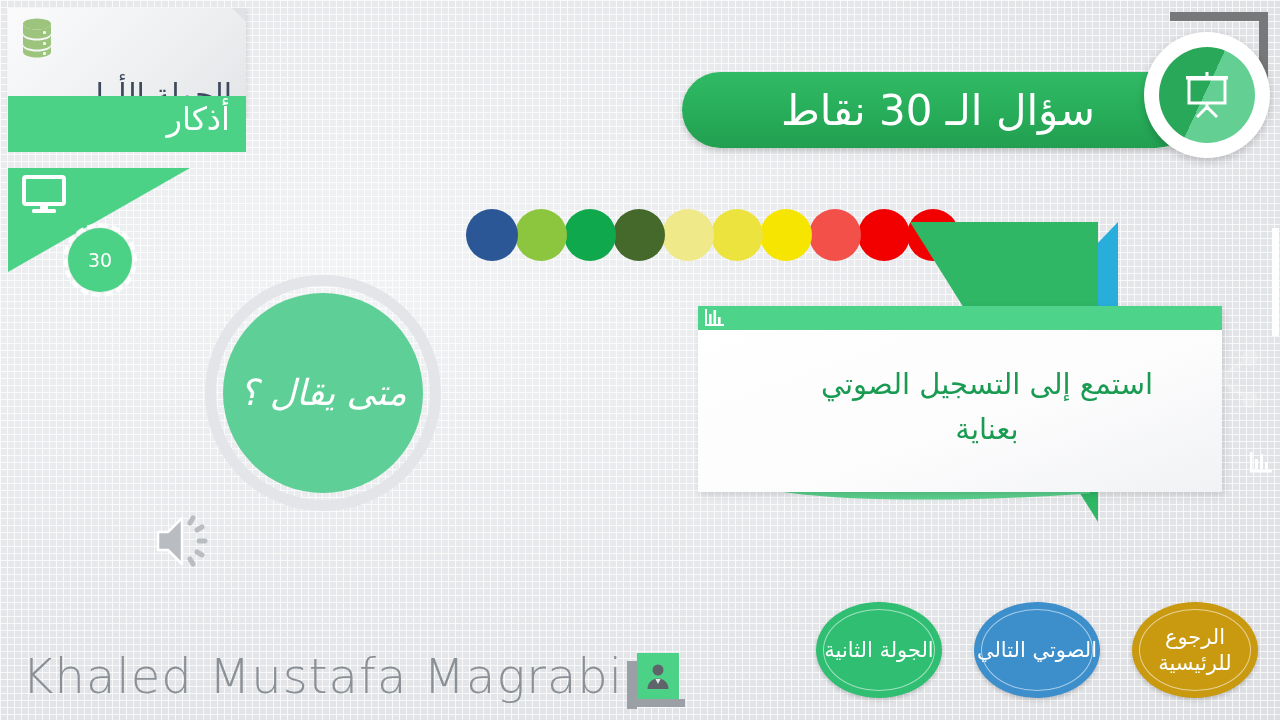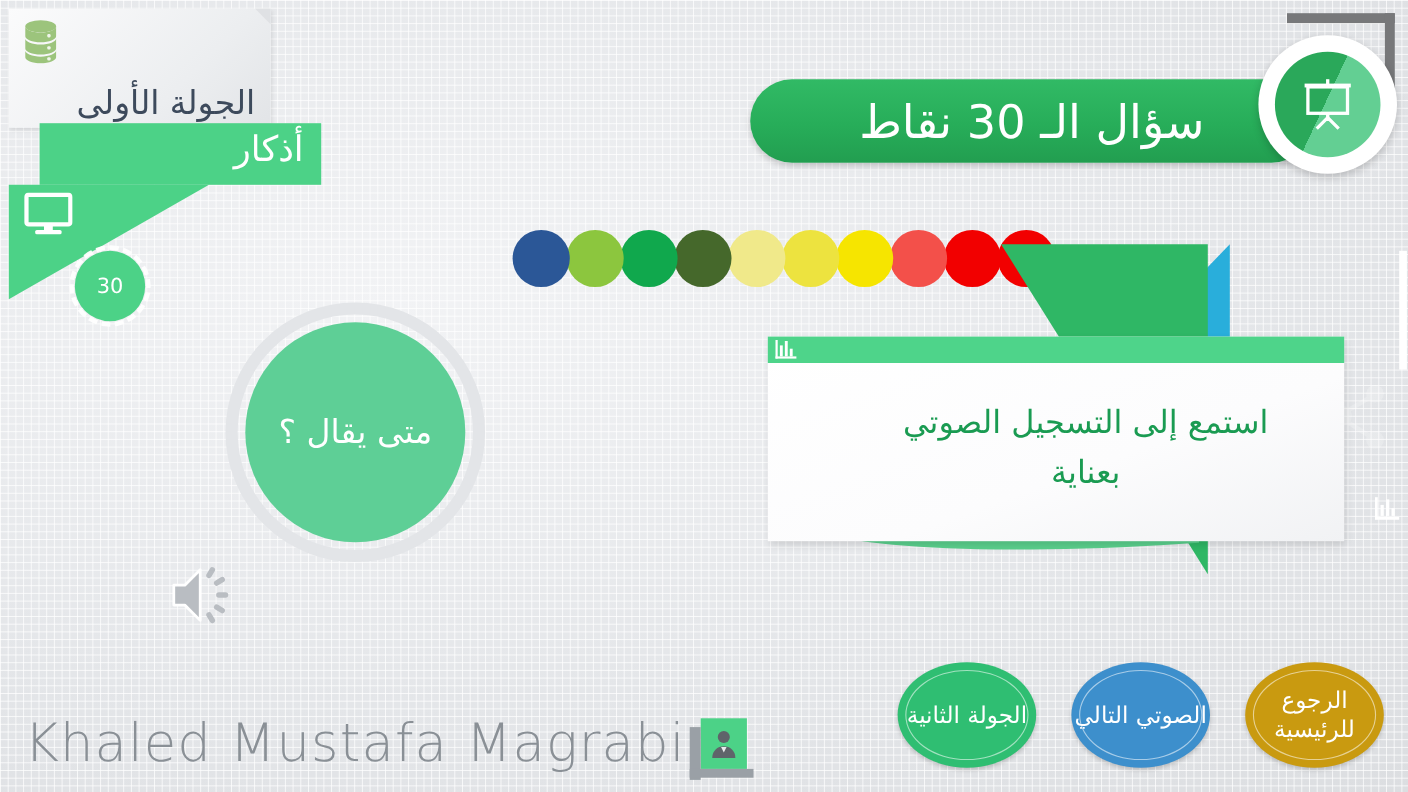--- a/index.html
+++ b/index.html
@@ -42,24 +42,23 @@
     border-top: 14px solid #dfe1e4;
     border-left: 14px solid transparent;
   }
   .db-icon { position: absolute; top: 10px; left: 12px; }
   .round-title {
     position: absolute; right: 14px; bottom: 4px;
     font-size: 30px; color: #3d4a5c; letter-spacing: .5px;
   }
 
   .cat-band {
-    position: absolute; top: 112px; left: 8px;
-    width: 256px; height: 56px;
+    position: absolute; top: 96px; left: 8px;
+    width: 238px; height: 56px;
     background: #4CD287;
-    margin-left: 28px;
   }
   .cat-label {
     position: absolute; right: 16px; top: 4px;
     font-size: 32px; color: #ffffff;
   }
 
   
   .cat-tail {
     position: absolute; top: 168px; left: 8px;
     width: 0; height: 0;
@@ -122,21 +121,21 @@
   .q-ring2 {
     position:absolute; inset:0; border-radius:50%;
     border: 11px solid #e3e5e8;
   }
   .q-circle {
     position:absolute; inset:18px; border-radius:50%;
     background:#5ECF96;
     display:flex; align-items:center; justify-content:center;
     text-align:center;
   }
-  .q-text { color:#fff; font-size: 30px; line-height: 1.3; }
+  .q-text { color:#fff; font-size: 36px; line-height: 1.3; font-style: italic; }
 
   .speaker-icon { position: absolute; top: 512px; left: 152px; }
 
   
   .graphic {
     position: absolute; top: 222px; left: 1018px;
     width: 268px; height: 300px;
   }
   .tri-teal {
     position:absolute; top:0; left:0;

